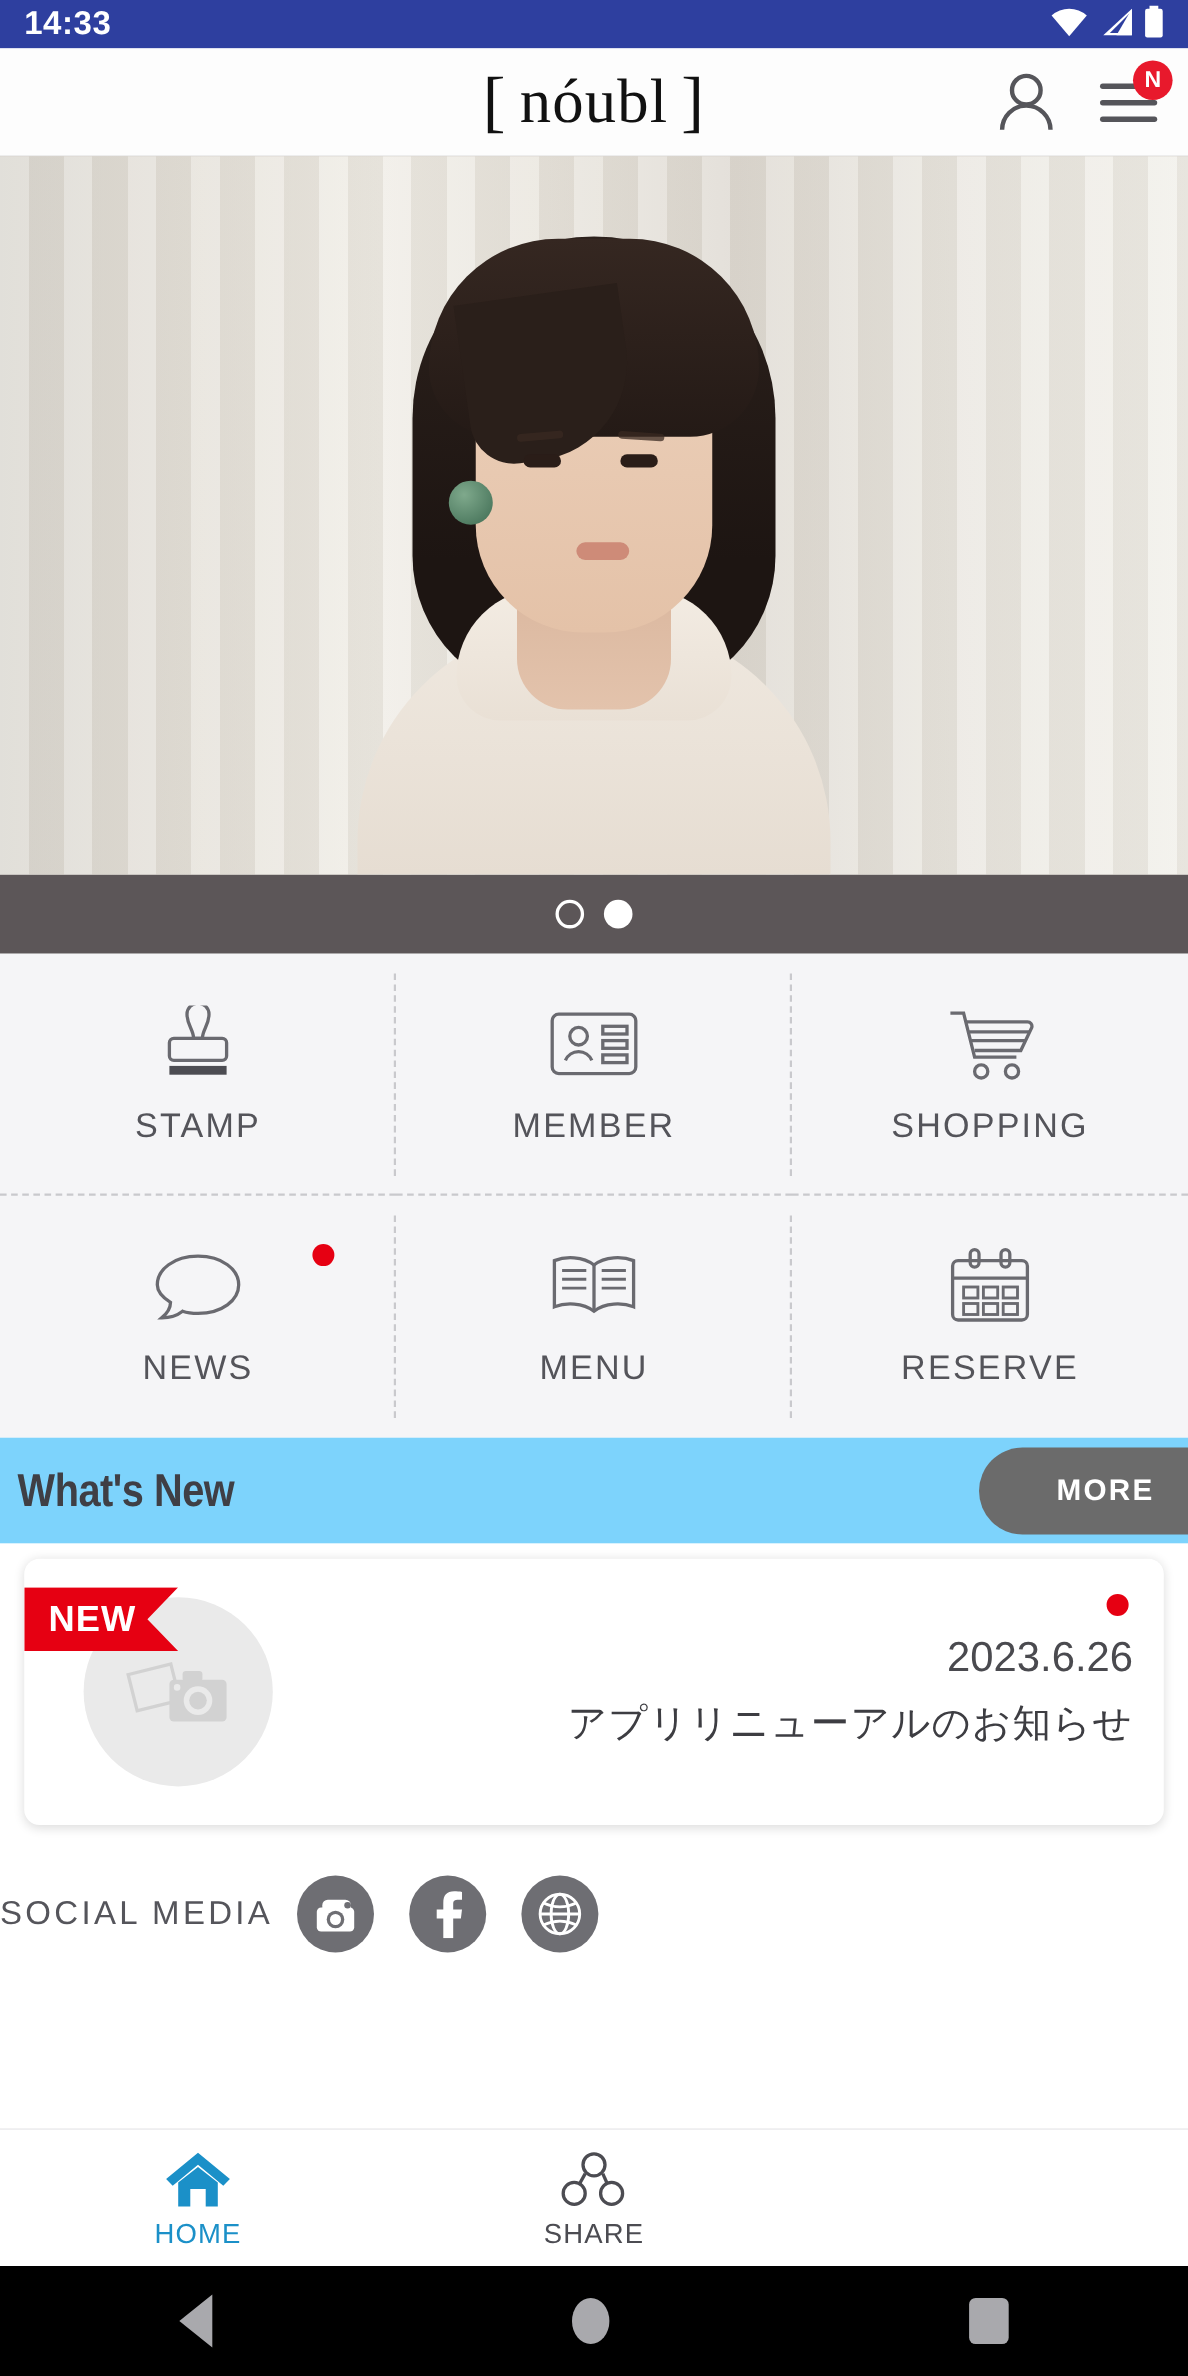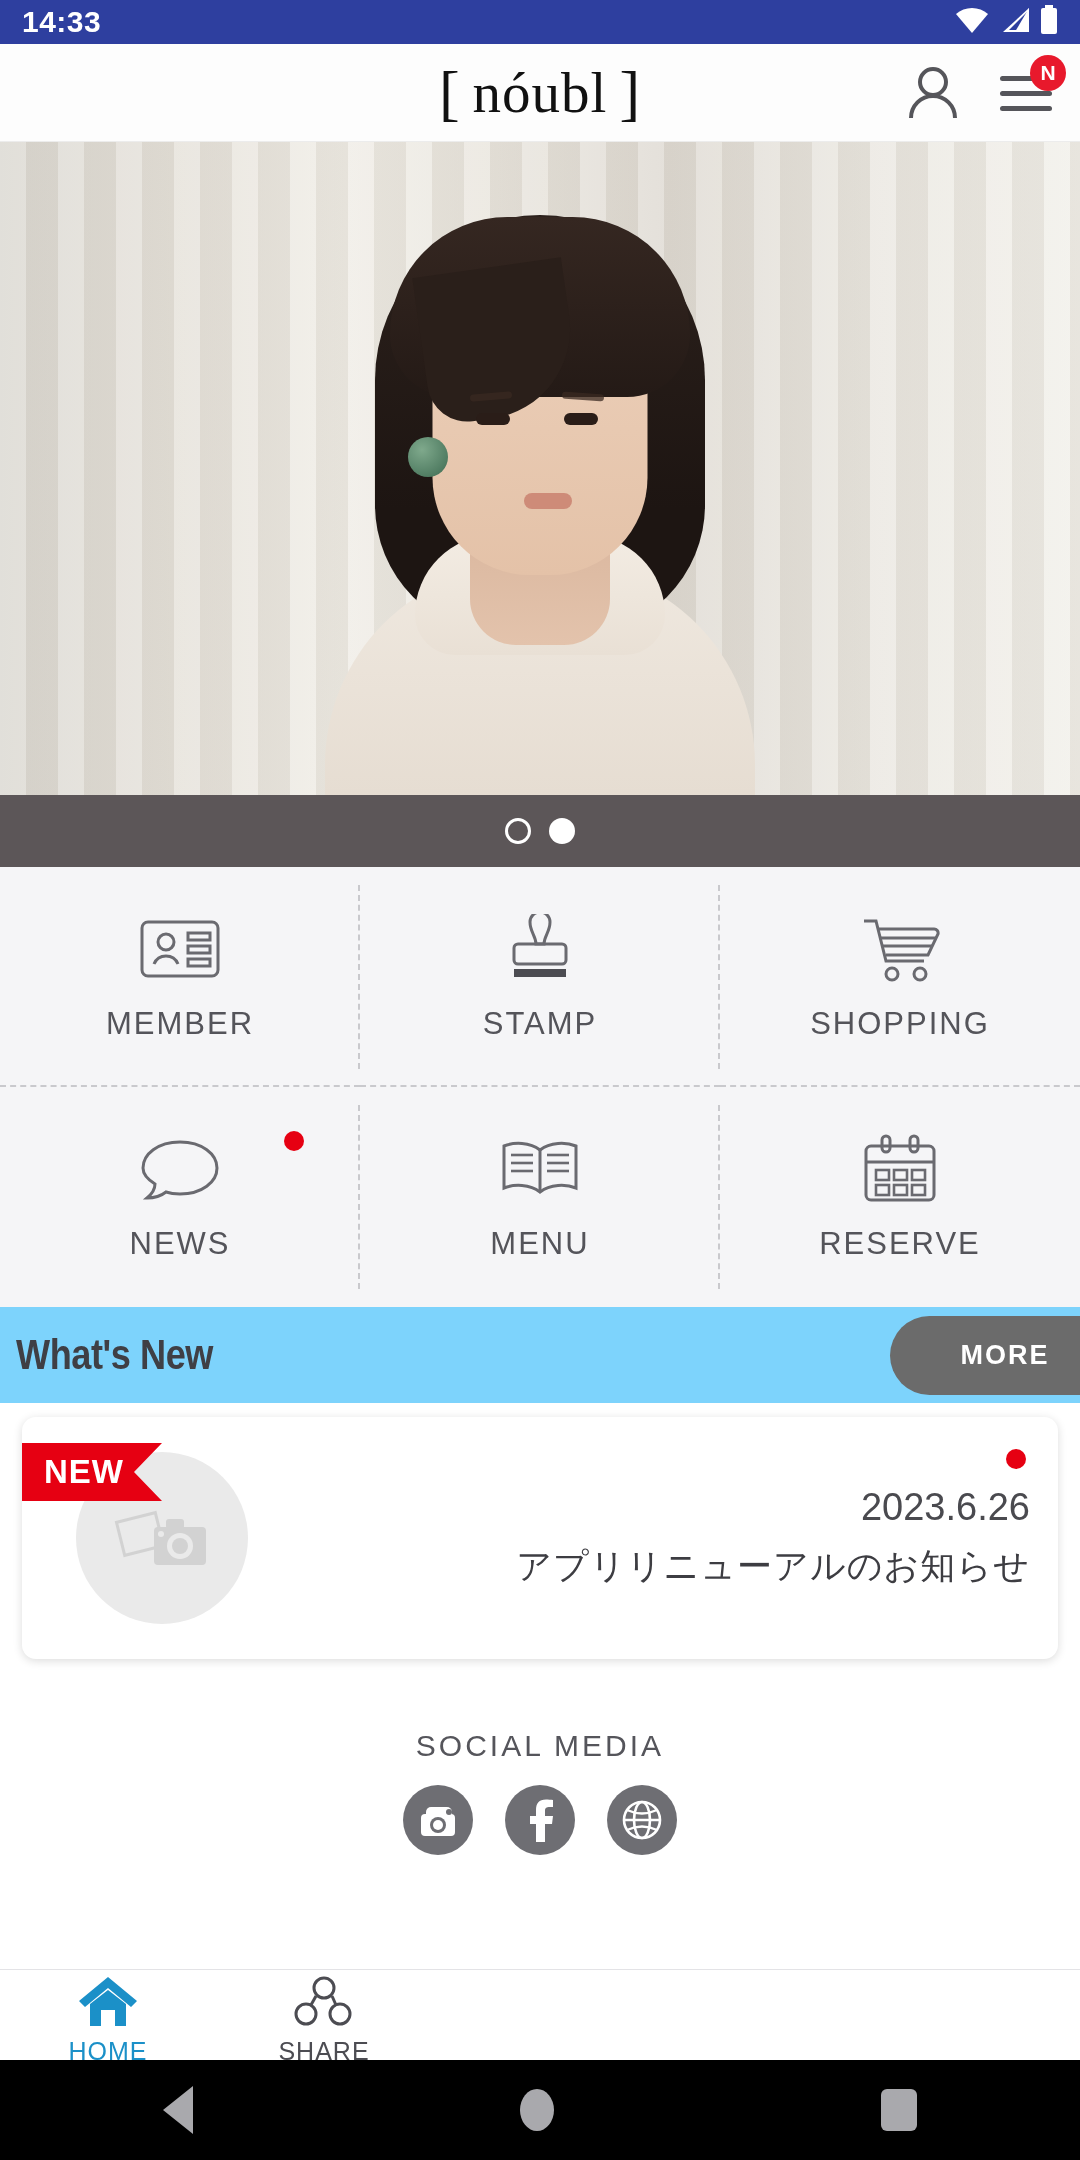--- a/index.html
+++ b/index.html
@@ -178,30 +178,30 @@
     width:172px; height:172px; border-radius:50%; background:#eaeaea;
     display:flex; align-items:center; justify-content:center; flex:0 0 auto;
     margin-left:22px;
   }
   .news-body{ flex:1; display:flex; flex-direction:column; gap:14px;text-align:right; }
   .news-date{ font-size:38px; color:#4a4a4f; font-weight:400; letter-spacing:0; }
   .news-title{ font-size:35px; color:#3d3d42; letter-spacing:1px; }
   .reddot.card{ top:32px; right:32px; }
 
   
-  .social{ background:#fff; padding-top:46px; display:flex; flex-direction:column; align-items:center; gap:22px;margin-top:24px; }
+  .social{ background:#fff; padding-top:46px; display:flex; flex-direction:row; align-items:center; gap:22px; }
   .social-title{ font-size:30px; color:#55555b; letter-spacing:3px; }
   .social-icons{ display:flex; gap:32px; }
   .sicon{ width:70px; height:70px; border-radius:50%; background:#6e6e73; display:flex; align-items:center; justify-content:center; }
 
   
   .bottomnav{
-    position:absolute; left:0; bottom:100px; width:100%; height:91px;
+    position:absolute; left:0; bottom:100px; width:100%; height:125px;
     background:#ffffff; border-top:1px solid #e3e3e6;
-    display:grid; grid-template-columns:repeat(5,1fr); align-items:center;
+    display:grid; grid-template-columns:repeat(3,1fr); align-items:center;
   }
   .navitem{ position:relative; display:flex; flex-direction:column; align-items:center; gap:9px; }
   .nav-label{ font-size:25px; color:#4c4c52; letter-spacing:1px; }
   .navitem.active .nav-label{ color:#1b90c8; }
   .nav-ic{ height:58px; display:flex; align-items:flex-end; justify-content:center; }
   .reddot.coupon{ top:-4px; right:44px; }
 
   
   .androidnav{
     position:absolute; left:0; bottom:0; width:100%; height:100px; background:#000;
@@ -283,41 +283,41 @@
 </div>
 <div class="dotbar">
   <span class="dot hollow"></span>
   <span class="dot filled"></span>
 </div>
 
 <div class="grid">
 
   <div class="cell rowline">
     <span class="cell-icon">
+      <svg width="72" height="70" viewBox="0 0 72 70">
+        <path d="M26 8 A10 10 0 0 1 46 8 C46 18 40 22 40 30 L32 30 C32 22 26 18 26 8 Z" fill="none" stroke="#6a6a70" stroke-width="3"></path>
+        <rect x="10" y="30" width="52" height="20" rx="4" fill="none" stroke="#6a6a70" stroke-width="3"></rect>
+        <rect x="10" y="55" width="52" height="8" fill="#4c4c52"></rect>
+      </svg>
+    </span>
+    <span class="cell-label">STAMP</span>
+  </div>
+
+  <div class="cell rowline">
+    <span class="cell-icon">
       <svg width="80" height="58" viewBox="0 0 80 58">
         <rect x="2" y="2" width="76" height="54" rx="6" fill="none" stroke="#6a6a70" stroke-width="3"></rect>
         <circle cx="26" cy="22" r="8" fill="none" stroke="#6a6a70" stroke-width="3"></circle>
         <path d="M14 44 A13 13 0 0 1 38 44" fill="none" stroke="#6a6a70" stroke-width="3"></path>
         <rect x="48" y="13" width="22" height="7" fill="none" stroke="#6a6a70" stroke-width="3"></rect>
         <rect x="48" y="26" width="22" height="7" fill="none" stroke="#6a6a70" stroke-width="3"></rect>
         <rect x="48" y="39" width="22" height="7" fill="none" stroke="#6a6a70" stroke-width="3"></rect>
       </svg>
     </span>
     <span class="cell-label">MEMBER</span>
-  </div>
-
-  <div class="cell rowline">
-    <span class="cell-icon">
-      <svg width="72" height="70" viewBox="0 0 72 70">
-        <path d="M26 8 A10 10 0 0 1 46 8 C46 18 40 22 40 30 L32 30 C32 22 26 18 26 8 Z" fill="none" stroke="#6a6a70" stroke-width="3"></path>
-        <rect x="10" y="30" width="52" height="20" rx="4" fill="none" stroke="#6a6a70" stroke-width="3"></rect>
-        <rect x="10" y="55" width="52" height="8" fill="#4c4c52"></rect>
-      </svg>
-    </span>
-    <span class="cell-label">STAMP</span>
   </div>
 
   <div class="cell rowline">
     <span class="cell-icon">
       <svg width="80" height="68" viewBox="0 0 80 68">
         <path d="M4 6 L16 6 L26 46 L64 46" fill="none" stroke="#6a6a70" stroke-width="3"></path>
         <path d="M18 14 L74 14 A4 4 0 0 1 78 19 L68 40 L26 40" fill="none" stroke="#6a6a70" stroke-width="3"></path>
         <line x1="21" y1="23" x2="76" y2="23" stroke="#6a6a70" stroke-width="3"></line>
         <line x1="23" y1="31" x2="72" y2="31" stroke="#6a6a70" stroke-width="3"></line>
         <circle cx="32" cy="59" r="6" fill="none" stroke="#6a6a70" stroke-width="3"></circle>

